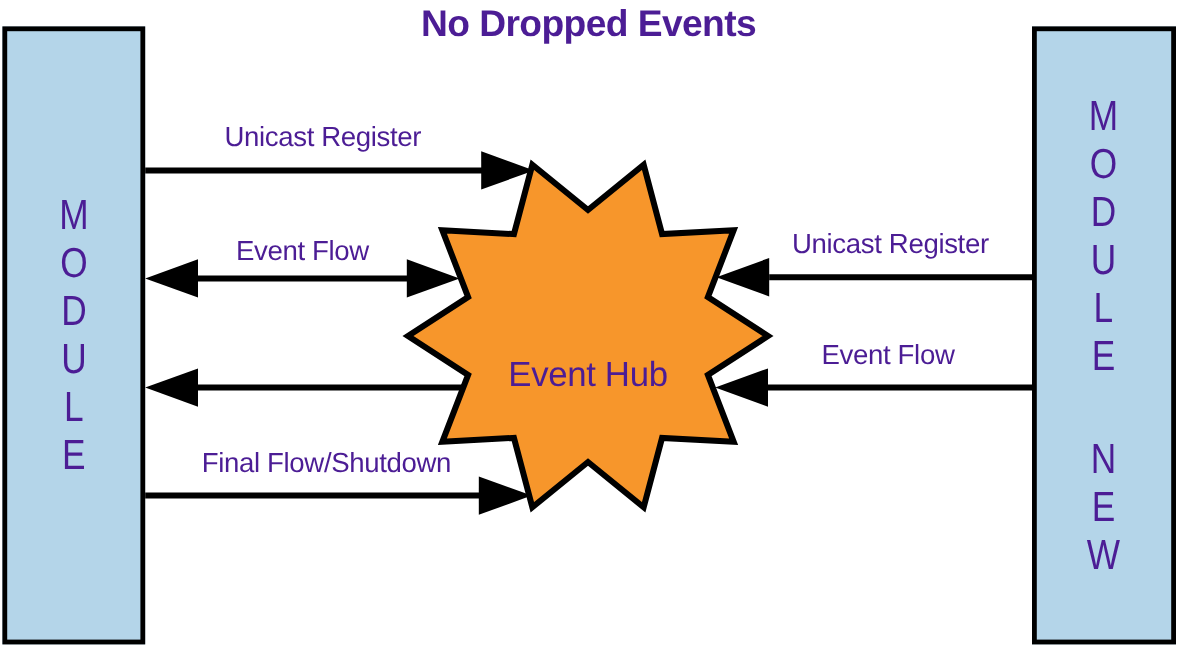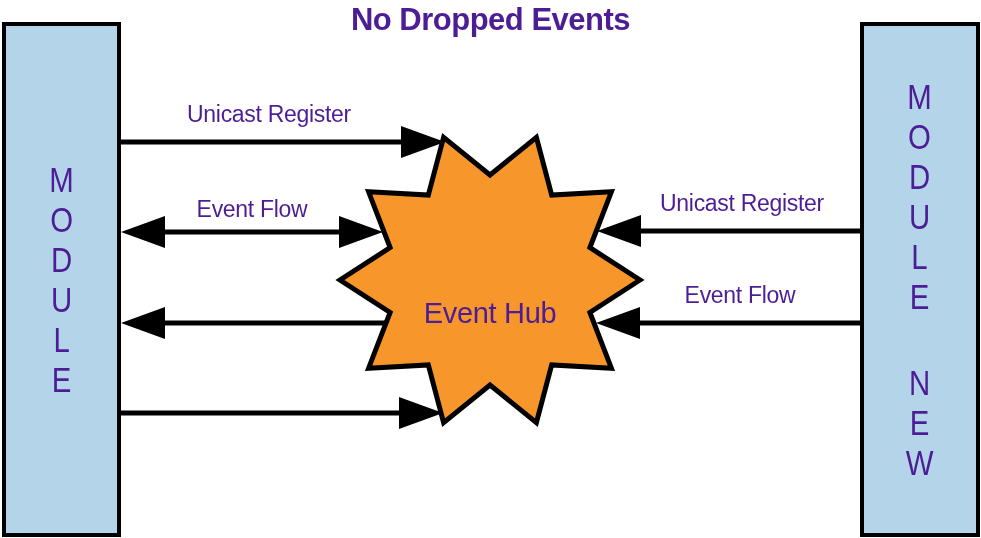--- a/index.html
+++ b/index.html
@@ -91,16 +91,17 @@
     <line x1="640" y1="323" x2="862" y2="323"></line>
     <polygon class="head" points="596,323 640,307 640,339"></polygon>
 
     <polygon class="star" points="640,280 589.9,312.4 611.4,368.2 551.7,364.9 536.4,422.7 490,385 443.6,422.7 428.3,364.9 368.6,368.2 390.1,312.4 340,280 390.1,247.6 368.6,191.8 428.3,195.1 443.6,137.3 490,175 536.4,137.3 551.7,195.1 611.4,191.8 589.9,247.6" fill="#f7962b"></polygon>
   </svg>
 
   <div class="hub-label">Event Hub</div>
 
   <div class="arrow-label" style="left:109px; top:101px;">Unicast Register</div>
   <div class="arrow-label" style="left:92px; top:196px;">Event Flow</div>
+  <div class="arrow-label" style="left:112px; top:372px;">Final Flow/Shutdown</div>
   <div class="arrow-label" style="left:582px; top:190px;">Unicast Register</div>
   <div class="arrow-label" style="left:580px; top:282px;">Event Flow</div>
 
 </div>
 
 </body></html>

